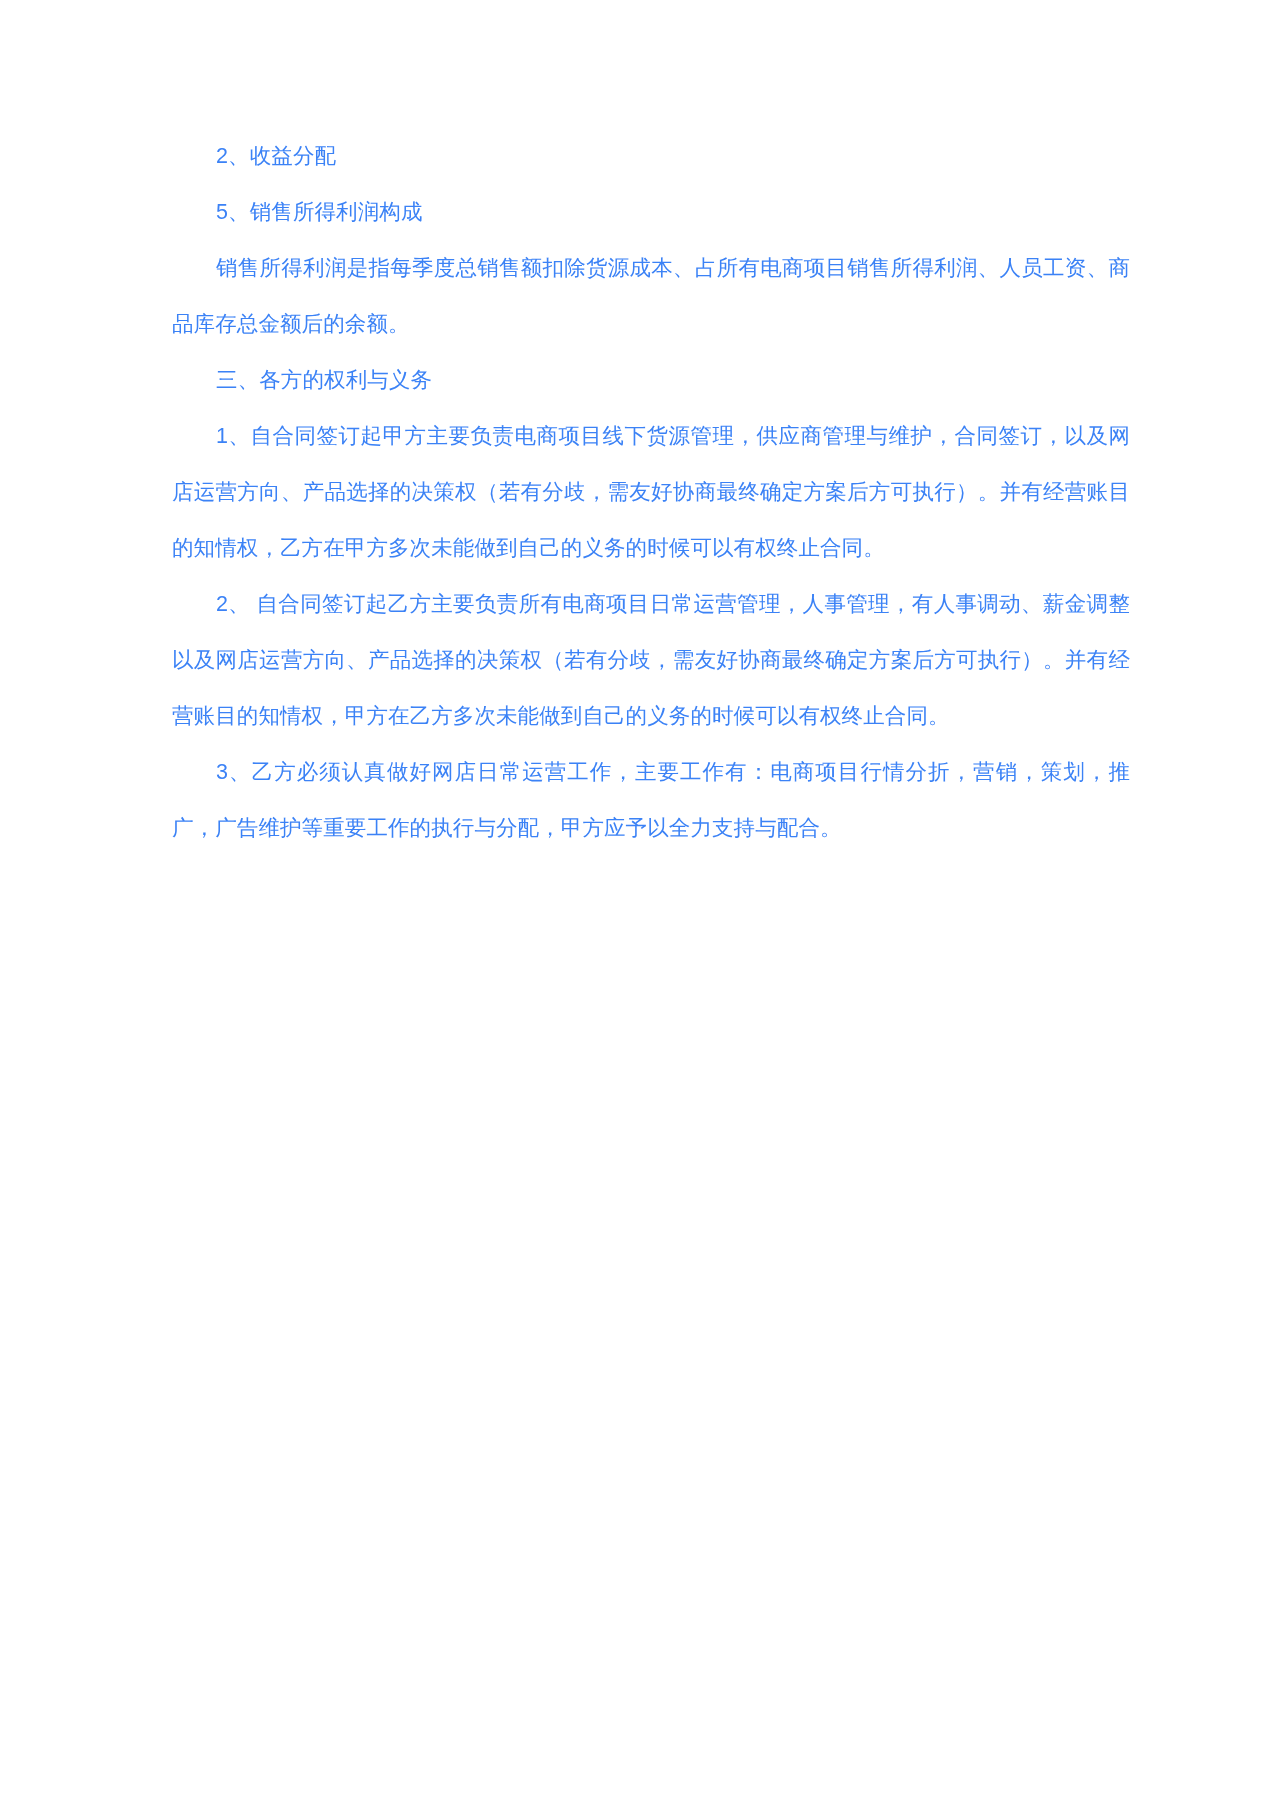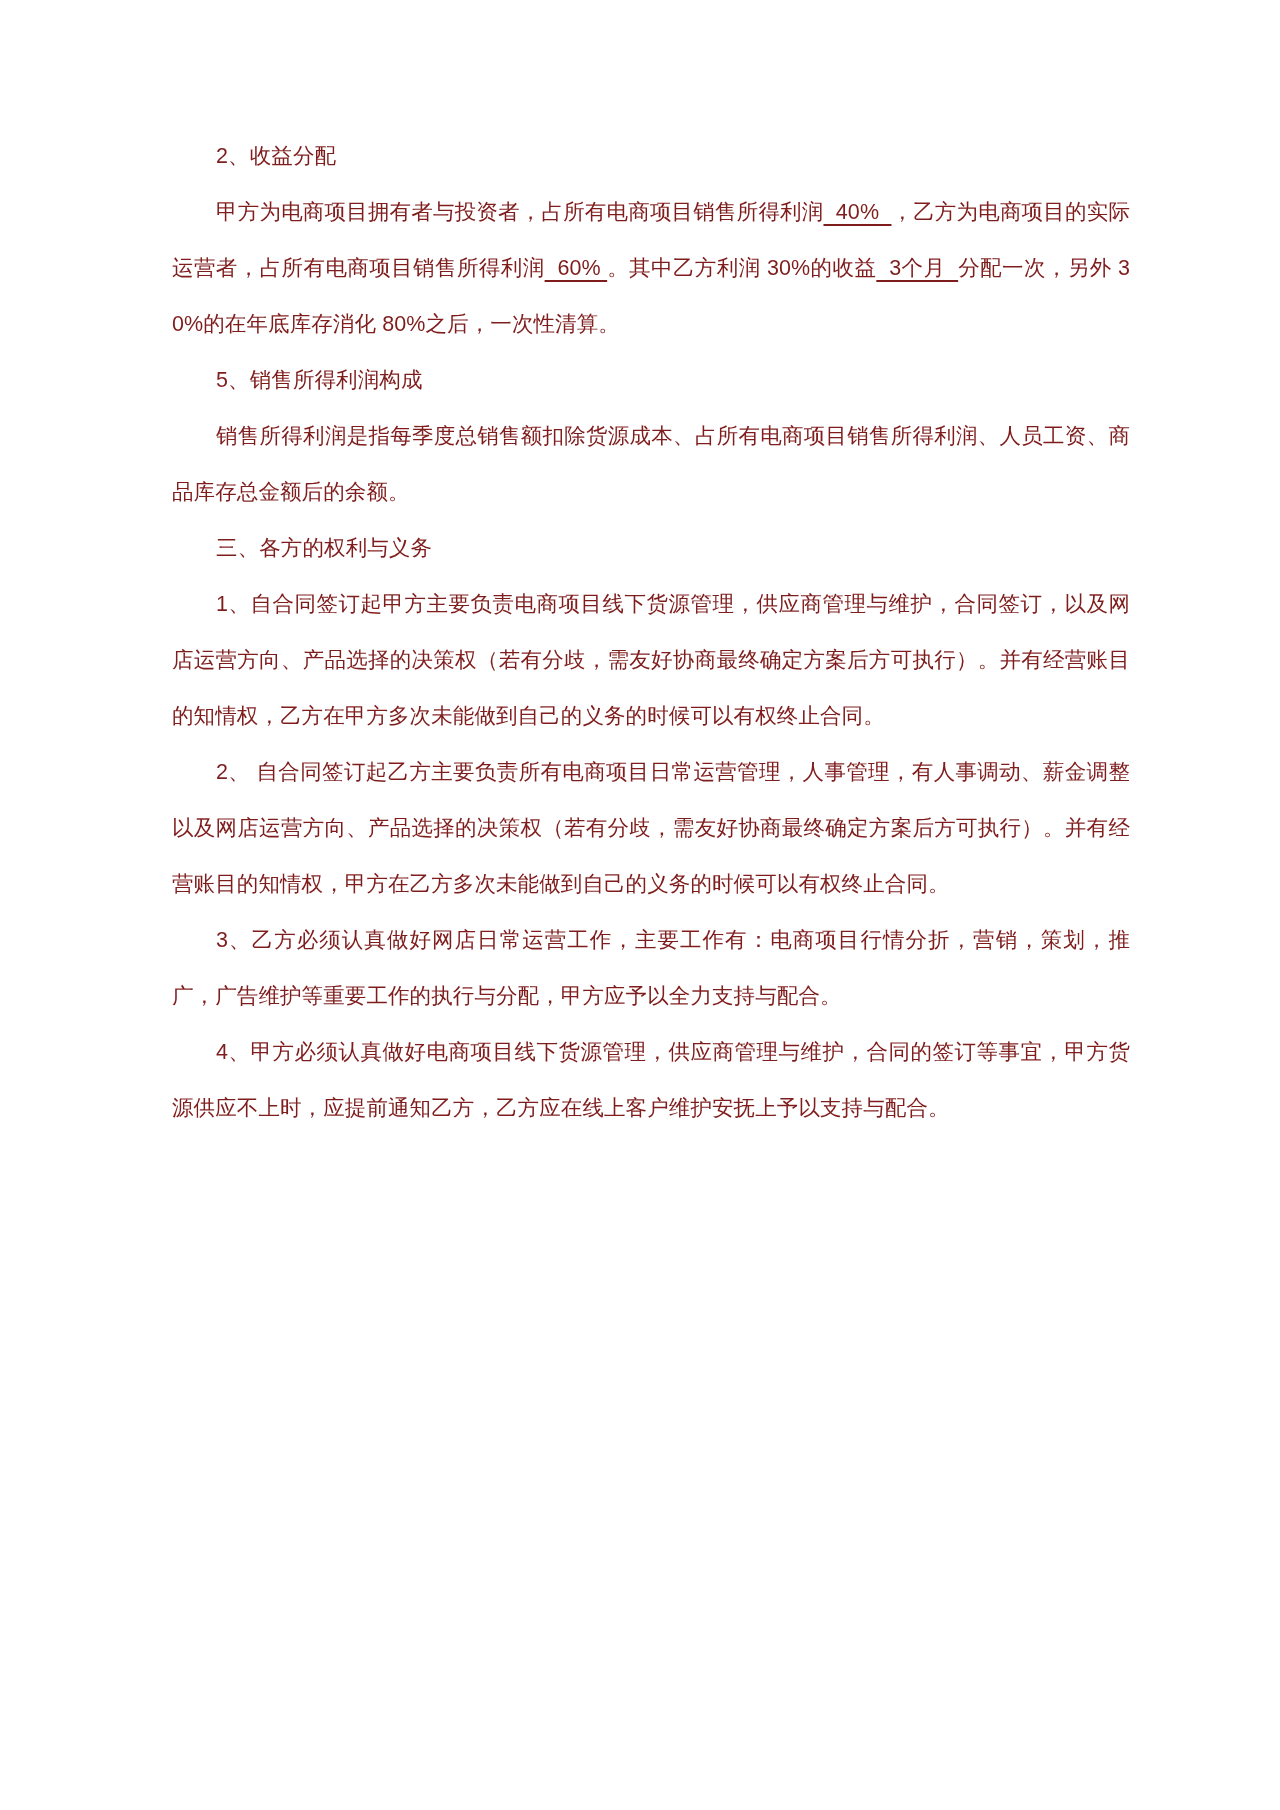--- a/index.html
+++ b/index.html
@@ -24,21 +24,21 @@
     width: 958px;
   }
   p.para {
     margin: 0 0 0 0;
     font-size: 21.5px;
     line-height: 56px;
     text-align: justify;
     text-justify: inter-ideograph;
     letter-spacing: 0.1px;
     word-break: break-all;
-    color: #7f1d1d;
+    color: #3b82f6;
   }
   p.para.indent {
     text-indent: 2.05em;
   }
   p.para.indent-wide {
     text-indent: 2.45em;
   }
   p.para.heading {
     text-indent: 2.05em;
   }
@@ -49,31 +49,29 @@
   }
 </style>
 </head>
 <body>
 
 <div class="page">
   <div class="doc-body">
 
     <p class="para heading">2、收益分配</p>
 
-    <p class="para indent"><span>甲方为电商项目拥有者与投资者，占所有电商项目销售所得利润</span><span class="blank">  40%  </span><span>，乙方为电商项目的实际运营者，占所有电商项目销售所得利润</span><span class="blank">  60% </span><span>。其中乙方利润 30%的收益</span><span class="blank">  3个月  </span><span>分配一次，另外 30%的在年底库存消化 80%之后，一次性清算。</span></p>
 
     <p class="para heading">5、销售所得利润构成</p>
 
     <p class="para indent">销售所得利润是指每季度总销售额扣除货源成本、占所有电商项目销售所得利润、人员工资、商品库存总金额后的余额。</p>
 
 
     <p class="para heading">三、各方的权利与义务</p>
 
     <p class="para indent">1、自合同签订起甲方主要负责电商项目线下货源管理，供应商管理与维护，合同签订，以及网店运营方向、产品选择的决策权（若有分歧，需友好协商最终确定方案后方可执行）。并有经营账目的知情权，乙方在甲方多次未能做到自己的义务的时候可以有权终止合同。</p>
 
     <p class="para indent">2、 自合同签订起乙方主要负责所有电商项目日常运营管理，人事管理，有人事调动、薪金调整以及网店运营方向、产品选择的决策权（若有分歧，需友好协商最终确定方案后方可执行）。并有经营账目的知情权，甲方在乙方多次未能做到自己的义务的时候可以有权终止合同。</p>
 
     <p class="para indent">3、乙方必须认真做好网店日常运营工作，主要工作有：电商项目行情分折，营销，策划，推广，广告维护等重要工作的执行与分配，甲方应予以全力支持与配合。</p>
 
-    <p class="para indent">4、甲方必须认真做好电商项目线下货源管理，供应商管理与维护，合同的签订等事宜，甲方货源供应不上时，应提前通知乙方，乙方应在线上客户维护安抚上予以支持与配合。</p>
 
   </div>
 </div>
 
 </body></html>

